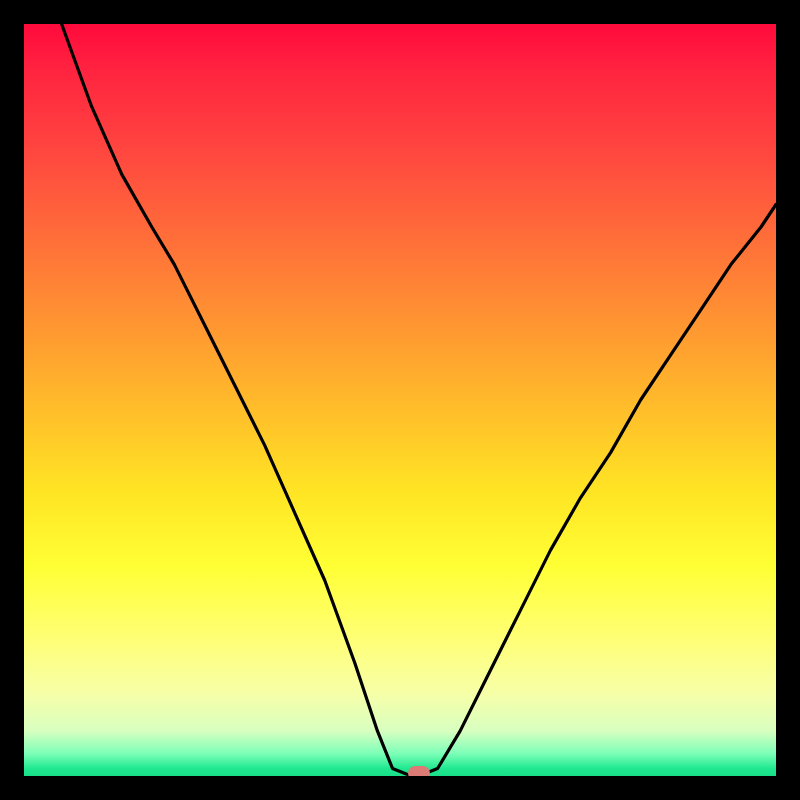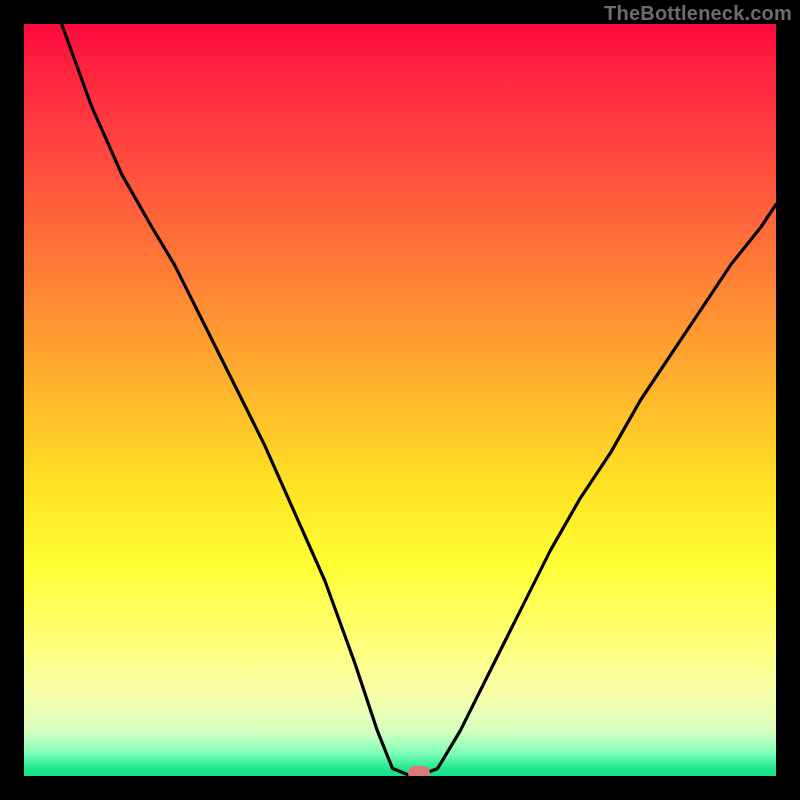--- a/index.html
+++ b/index.html
@@ -65,21 +65,20 @@
     background: #dc7a75;
     border-radius: 7px;
     z-index: 20;
   }
 </style>
 </head>
 <body>
 
 <div class="chart-container">
 
-  <div class="watermark">TheBottleneck.com</div>
 
   <div class="plot-area">
     <div class="gradient-bg"></div>
 
     <svg class="curve" viewBox="0 0 752 752" preserveAspectRatio="none">
       <path id="curve-path" d="M37.6 0.0 L67.7 82.7 L97.8 150.4 L127.8 203.0 L150.4 240.6 L180.5 300.8 L210.6 361.0 L240.6 421.1 L270.7 488.8 L300.8 556.5 L330.9 639.2 L353.4 706.9 L368.5 744.5 L383.5 750.5 L398.6 750.5 L413.6 744.5 L436.2 706.9 L466.2 646.7 L496.3 586.6 L526.4 526.4 L556.5 473.8 L586.6 428.6 L616.6 376.0 L646.7 330.9 L676.8 285.8 L706.9 240.6 L737.0 203.0 L752.0 180.5" fill="none" stroke="#000000" stroke-width="3.2" stroke-linecap="round" stroke-linejoin="round"></path>
     </svg>
 
     <div id="min-marker" class="marker" style="left: 383.8px; top: 741.992px; background: rgb(220, 122, 117);"></div>
   </div>

